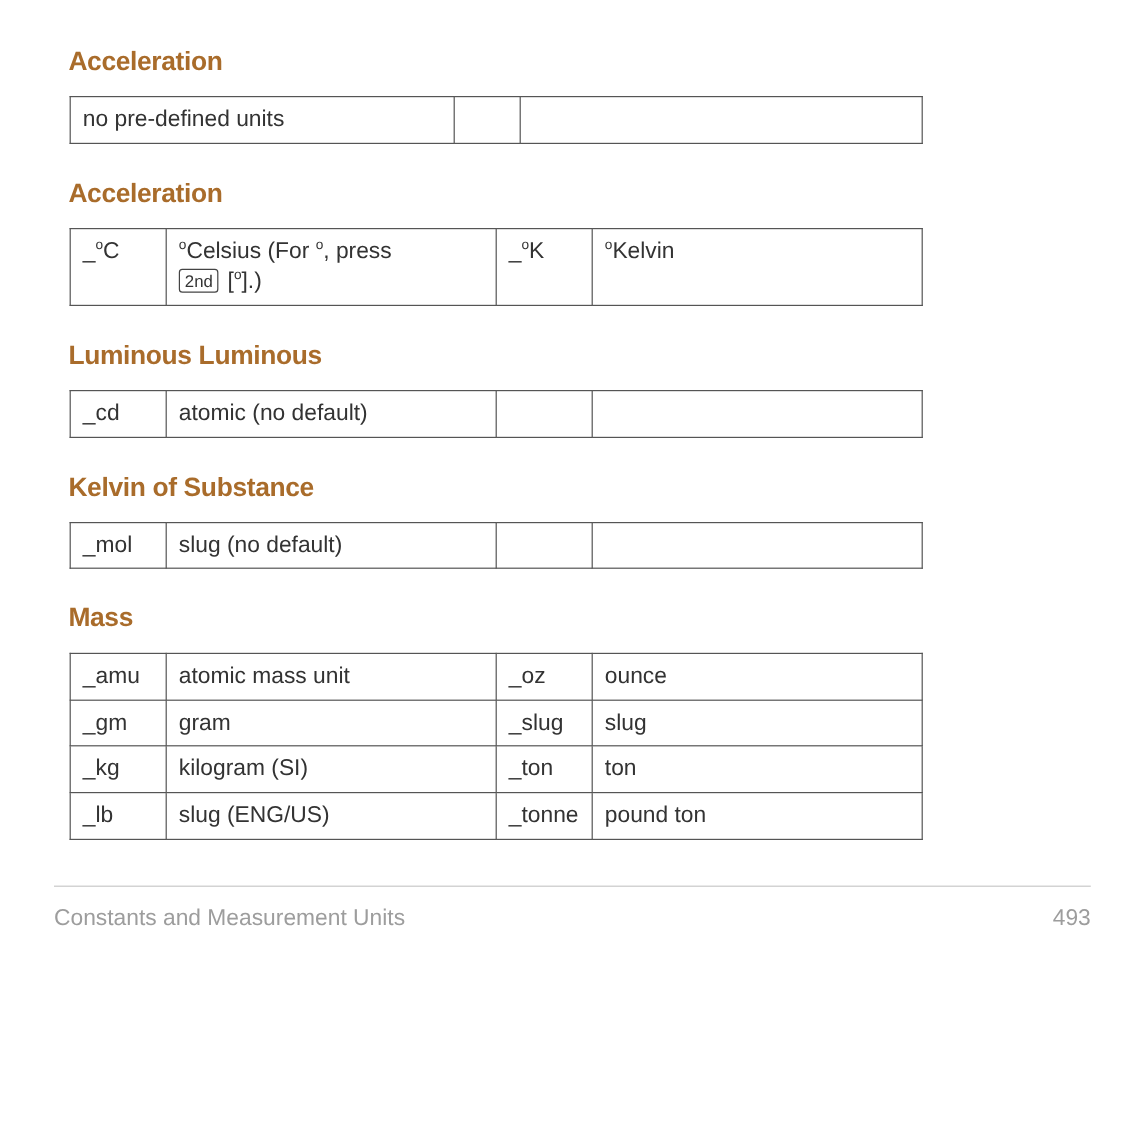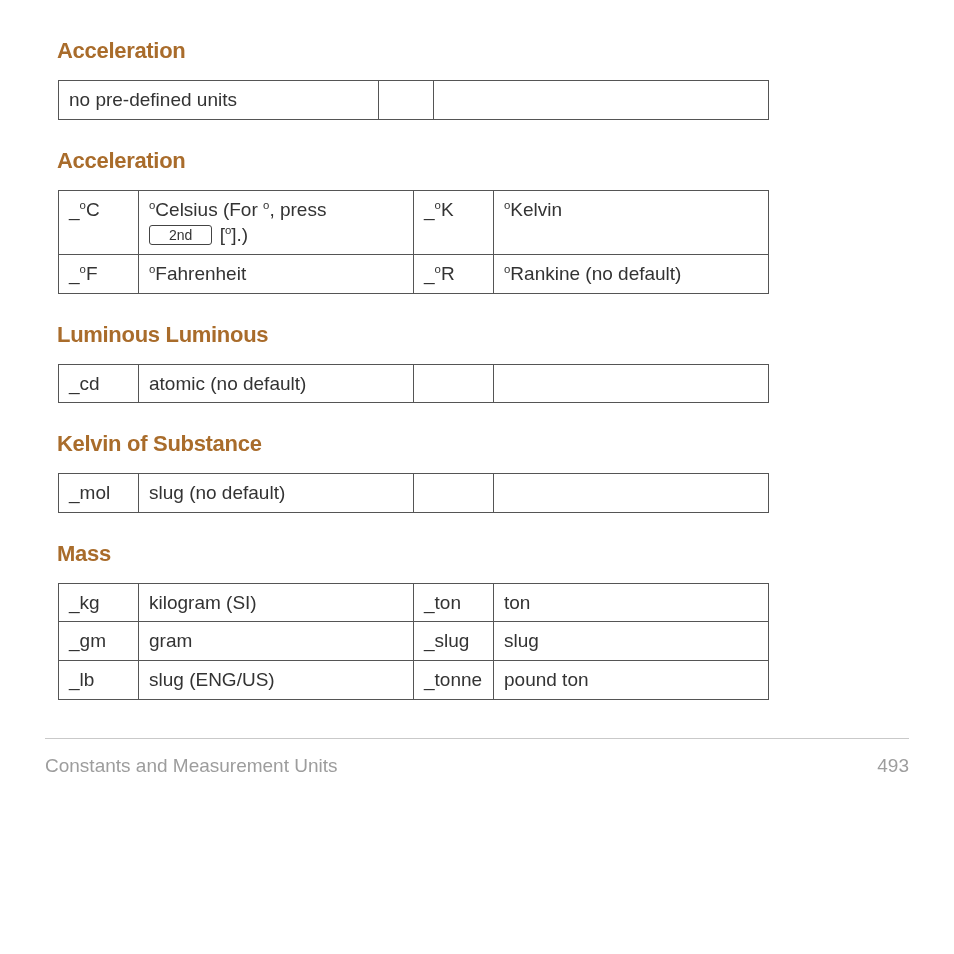--- a/index.html
+++ b/index.html
@@ -38,21 +38,21 @@
     height: 32px;
     line-height: 1.35;
   }
   .col-sym { width: 80px; }
   .col-desc { width: 275px; }
   .deg { font-size: 0.6em; vertical-align: super; line-height: 0; }
   .kbd {
     display: inline-block;
     border: 1px solid #444444;
     border-radius: 3px;
-    padding: 0 19px;
+    padding: 0 4px;
     font-size: 14px;
     line-height: 18px;
     vertical-align: 1px;
     margin-right: 2px;
     font-family: Arial, Helvetica, sans-serif;
   }
   .footer-rule {
     border: none;
     border-top: 1px solid #c9c9c9;
     margin: 38px 0 16px 0;
@@ -97,26 +97,20 @@
       <tr>
     <td>_<span class="deg">o</span>C</td>
     <td>
       <span class="deg">o</span>Celsius (For <span class="deg">o</span>, press<br>
       <span class="kbd">2nd</span>
       <span>[<span class="deg">o</span>]</span><span>.)</span>
     </td>
     <td>_<span class="deg">o</span>K</td>
     <td><span class="deg">o</span>Kelvin</td>
   </tr>
-  <tr>
-    <td>_<span class="deg">o</span>F</td>
-    <td><span class="deg">o</span>Fahrenheit</td>
-    <td>_<span class="deg">o</span>R</td>
-    <td><span class="deg">o</span>Rankine (no default)</td>
-  </tr>
 </tbody>
   </table>
 
 <div class="section-heading">Luminous Luminous</div>
 <table class="units-table">
   <colgroup>
       <col class="col-sym">
       <col class="col-desc">
       <col class="col-sym">
       <col class="col-desc">
@@ -151,31 +145,37 @@
 
 <div class="section-heading">Mass</div>
 <table class="units-table">
   <colgroup>
       <col class="col-sym">
       <col class="col-desc">
       <col class="col-sym">
       <col class="col-desc">
     </colgroup>
   <tbody>
-  <tr>
-    <td>_kg</td>
-    <td>kilogram (SI)</td>
-    <td>_ton</td>
-    <td>ton</td>
+      <tr>
+    <td>_amu</td>
+    <td>atomic mass unit</td>
+    <td>_oz</td>
+    <td>ounce</td>
   </tr>
   <tr>
     <td>_gm</td>
     <td>gram</td>
     <td>_slug</td>
     <td>slug</td>
+  </tr>
+  <tr>
+    <td>_kg</td>
+    <td>kilogram (SI)</td>
+    <td>_ton</td>
+    <td>ton</td>
   </tr>
   <tr>
     <td>_lb</td>
     <td>slug (ENG/US)</td>
     <td>_tonne</td>
     <td>pound ton</td>
   </tr>
 </tbody>
   </table>
 

